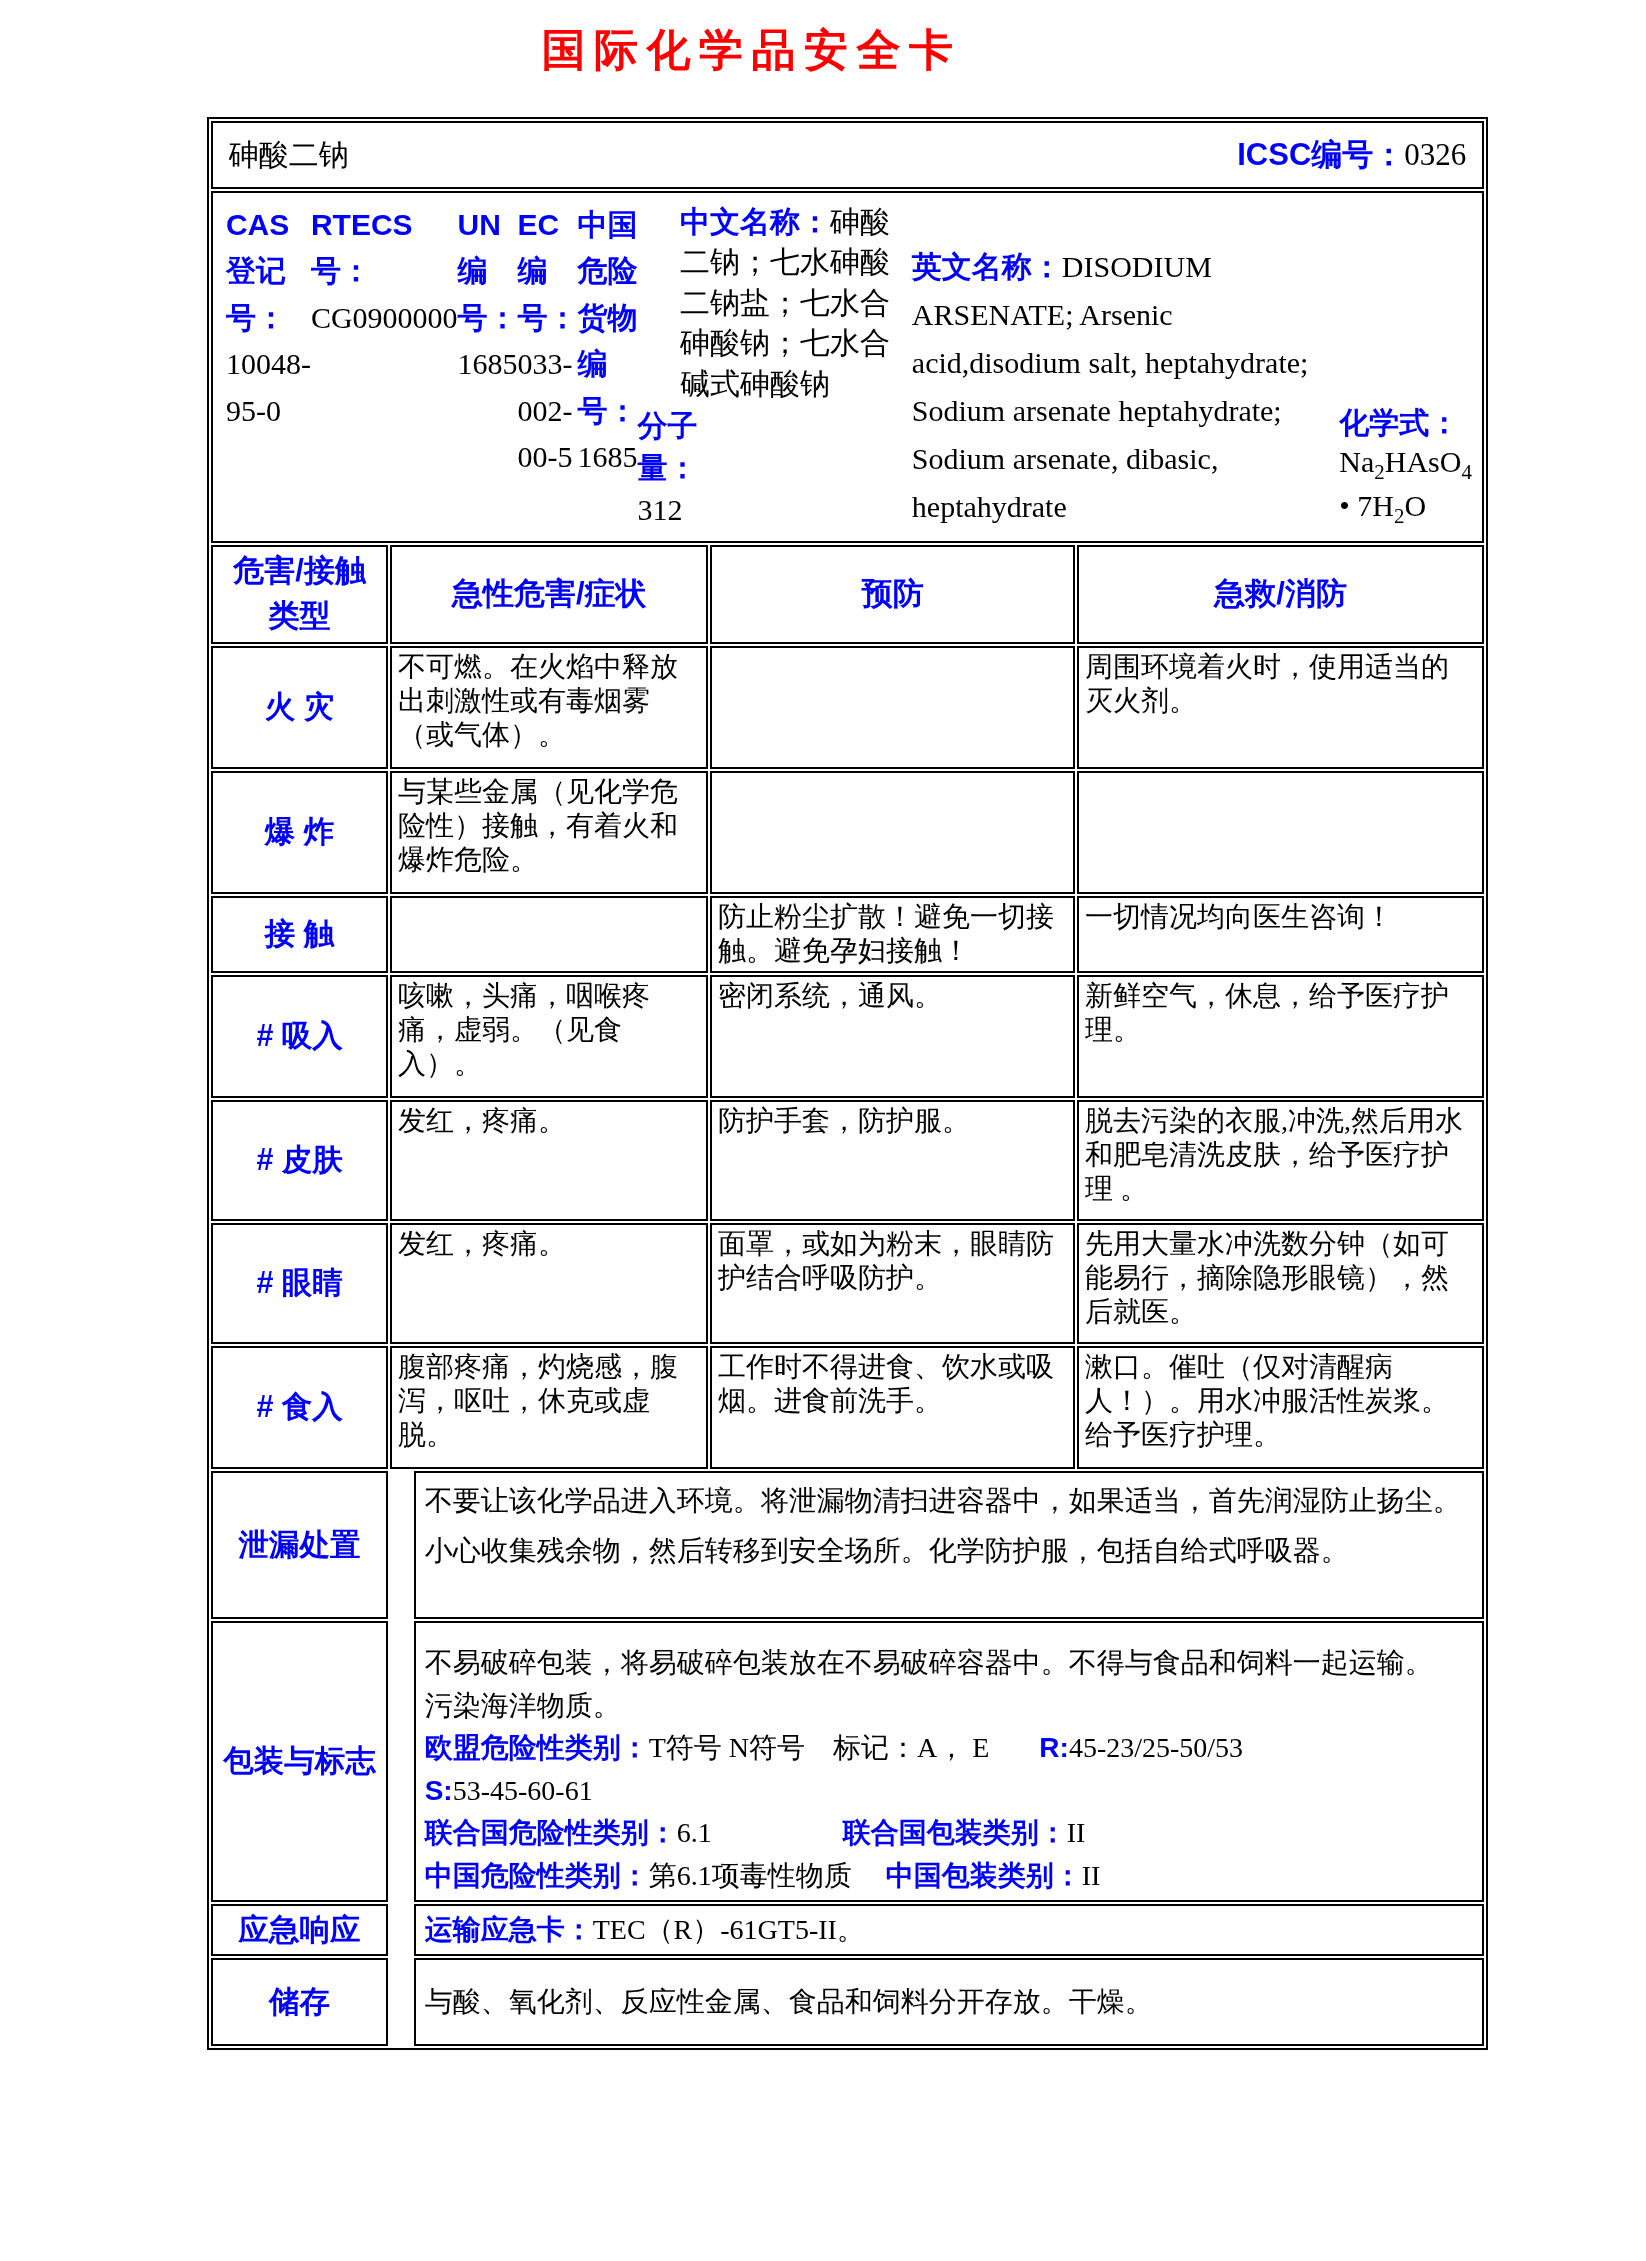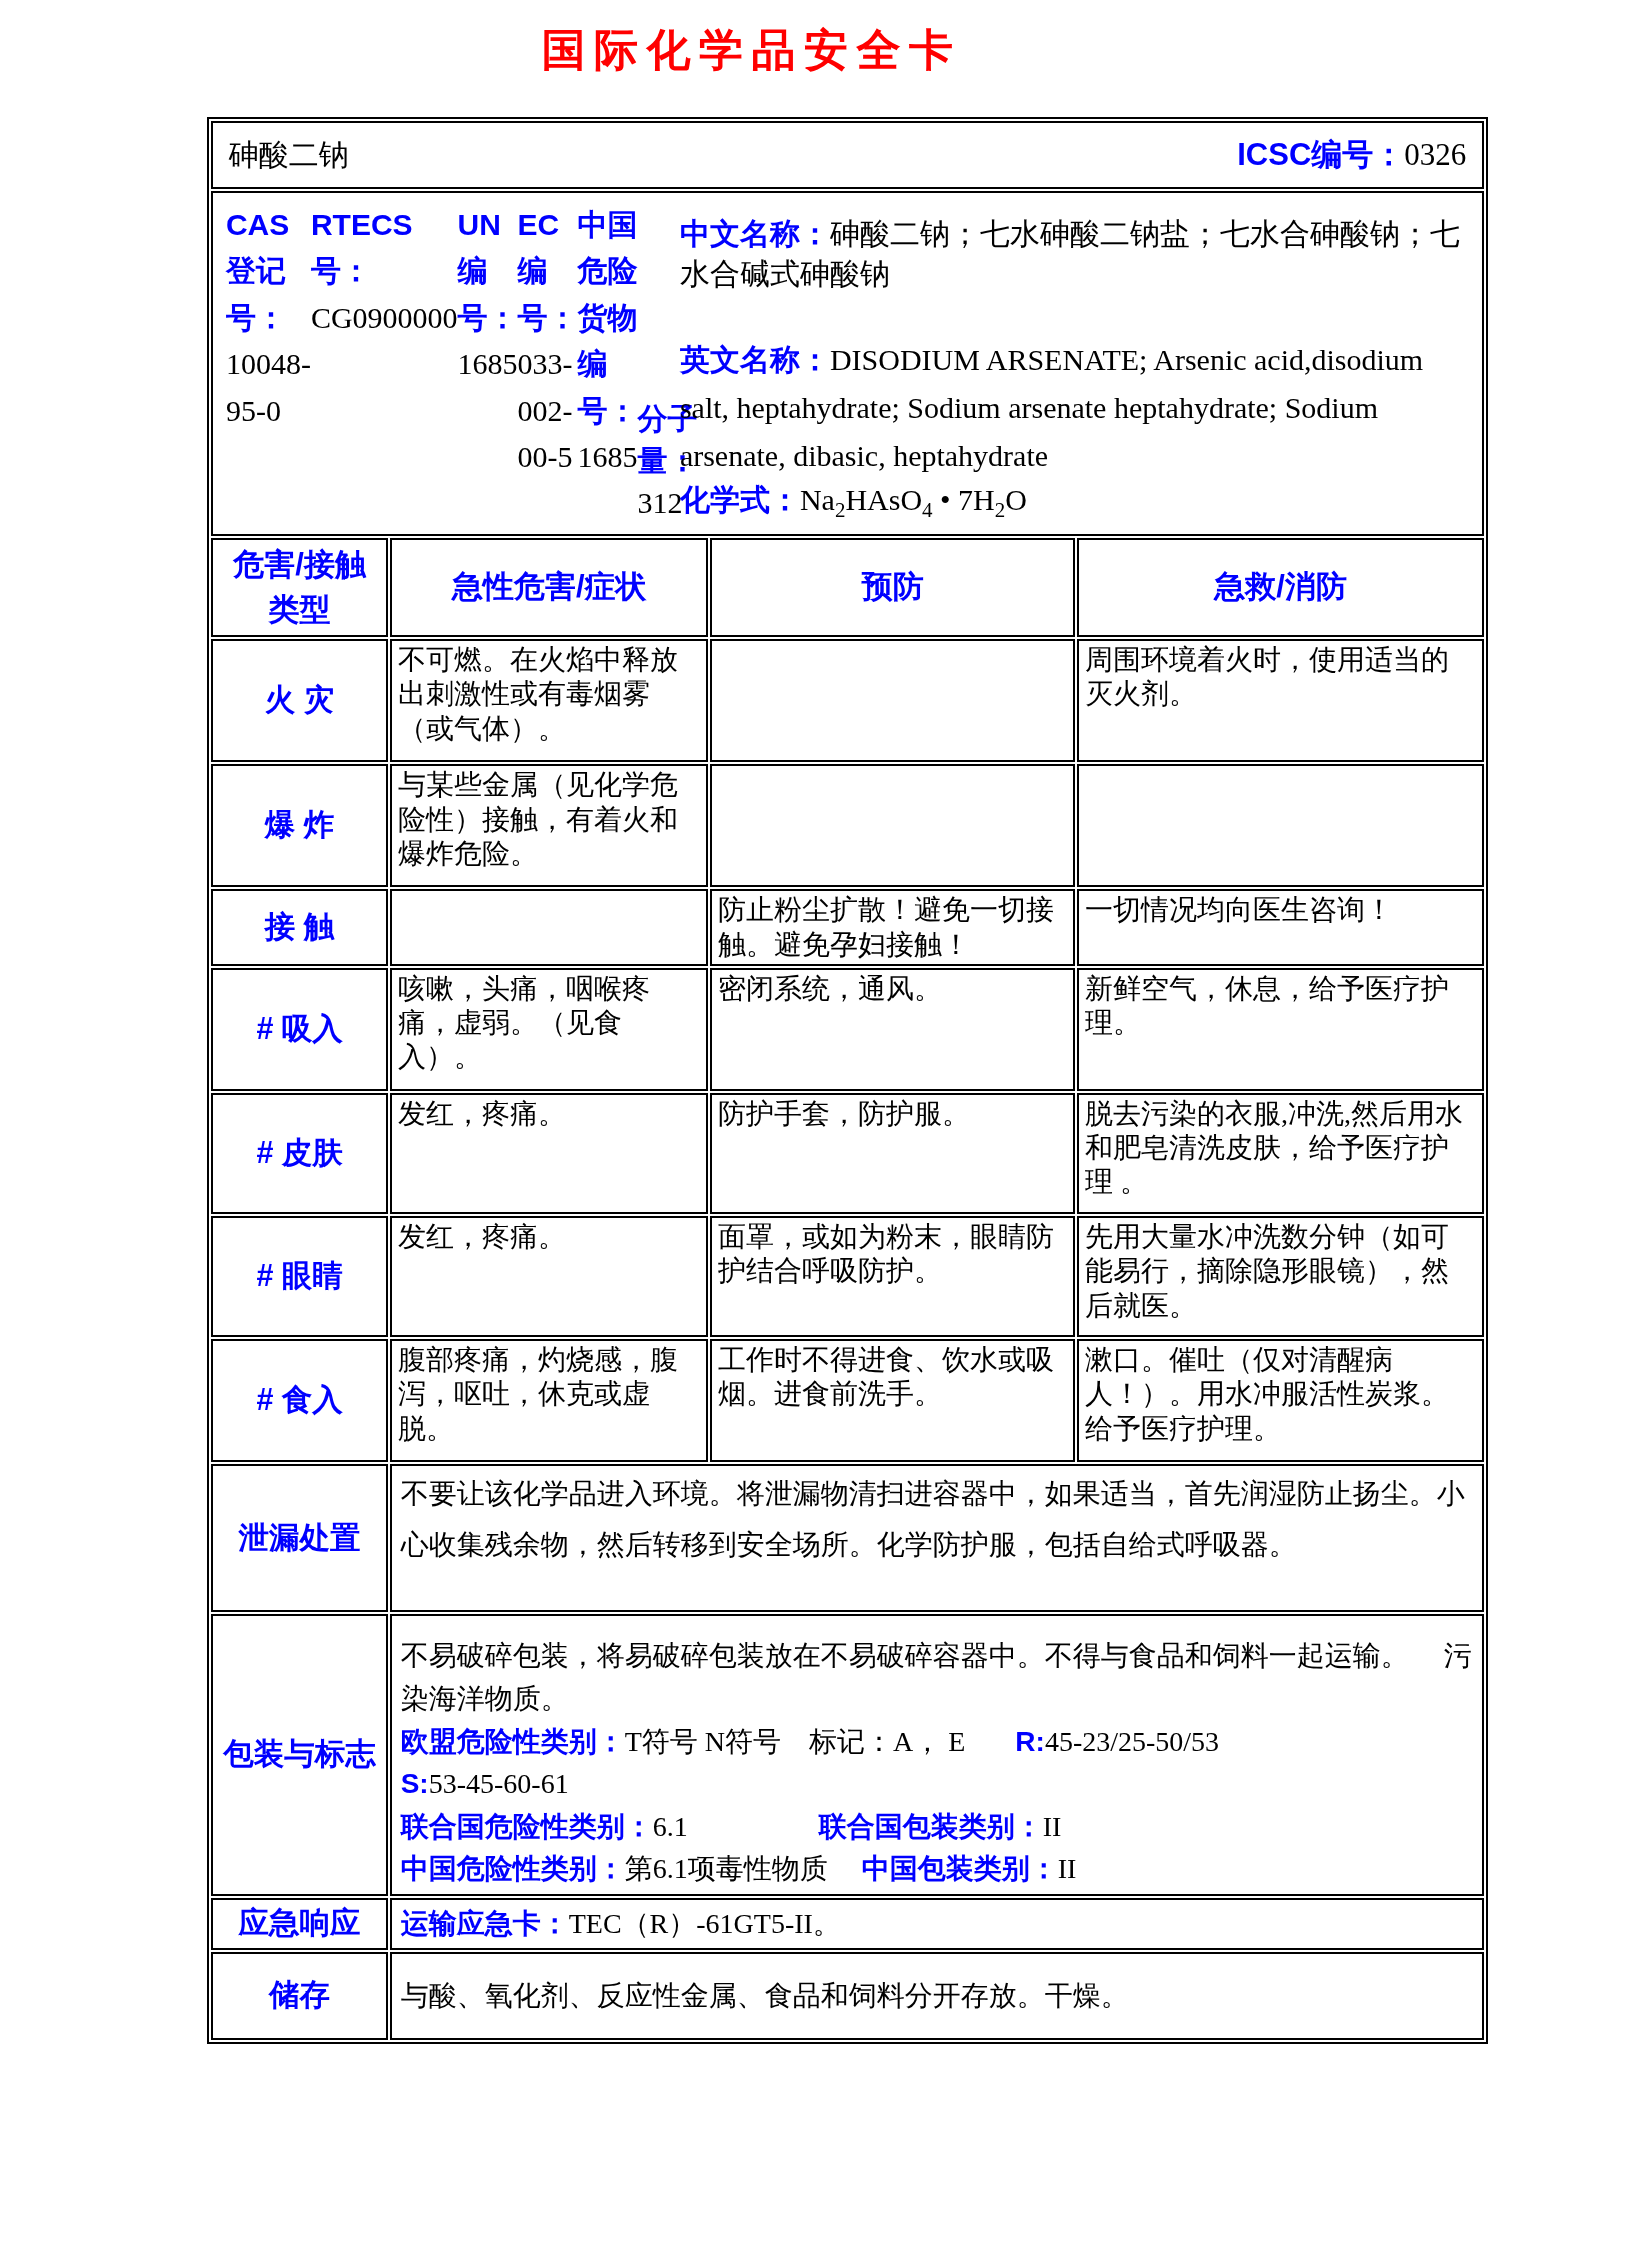--- a/index.html
+++ b/index.html
@@ -44,21 +44,21 @@
     padding: 0 15.6px; font-size: 30px;
   }
   .row-name .icsc { font-size: 31px; text-align: right; }
 
   
   .row-info { min-height: 321px; }
   .row-info .cell { flex: 1; display: flex; padding: 8.5px 0 10px 12.8px; }
   .ids-col { width: 454px; display: flex; flex-direction: row; font-size: 30px; }
   .id-line { line-height: 1.55; }
   .mw-line { margin-top: auto; line-height: 1.4; }
-  .names-col { flex: 1; display: flex; flex-direction: column; padding-right: 10px; font-size: 30px; margin-top: 12px; }
+  .names-col { flex: 1; display: flex; padding-right: 10px; font-size: 30px; }
   .cn-names { line-height: 1.35; }
   .en-names { margin-top: 41px; line-height: 1.6; }
   .formula-line { margin-top: auto; line-height: 1.3; }
   .formula-line sub { font-size: 21px; }
 
   
   .c-type { flex: 0 0 177px; }
   .c-sym  { flex: 0 0 318px; }
   .c-prev { flex: 0 0 365px; }
   .c-aid  { flex: 1; }
@@ -76,21 +76,21 @@
     font-weight: bold; font-size: 30.5px;
   }
   .body-cell { padding: 2.1px 5.7px; font-size: 28px; line-height: 1.22; }
 
   .row-fire, .row-expl, .row-inhale, .row-ingest { min-height: 123px; }
   .row-skin, .row-eyes { min-height: 121px; }
   .row-contact { min-height: 75px; }
 
   
   .sec-label { flex: 0 0 177px; }
-  .sec-content { flex: 1; padding: 2.8px 8.5px; font-size: 28px; }
+  .sec-content { flex: 1; padding: 2.8px 8.5px; font-size: 28px; margin-left: 24px; }
   .row-spill { min-height: 148px; }
   .row-spill .sec-content { line-height: 1.8; }
   .row-pack { min-height: 254px; }
   .row-pack .sec-content { line-height: 1.52; padding-top: 19px; }
   .row-emerg { min-height: 52px; }
   .row-emerg .sec-content { display: flex; align-items: center; }
   .row-store { min-height: 88px; }
   .row-store .sec-content { display: flex; align-items: center; }
 
   .gap-r { margin-left: 50px; }

